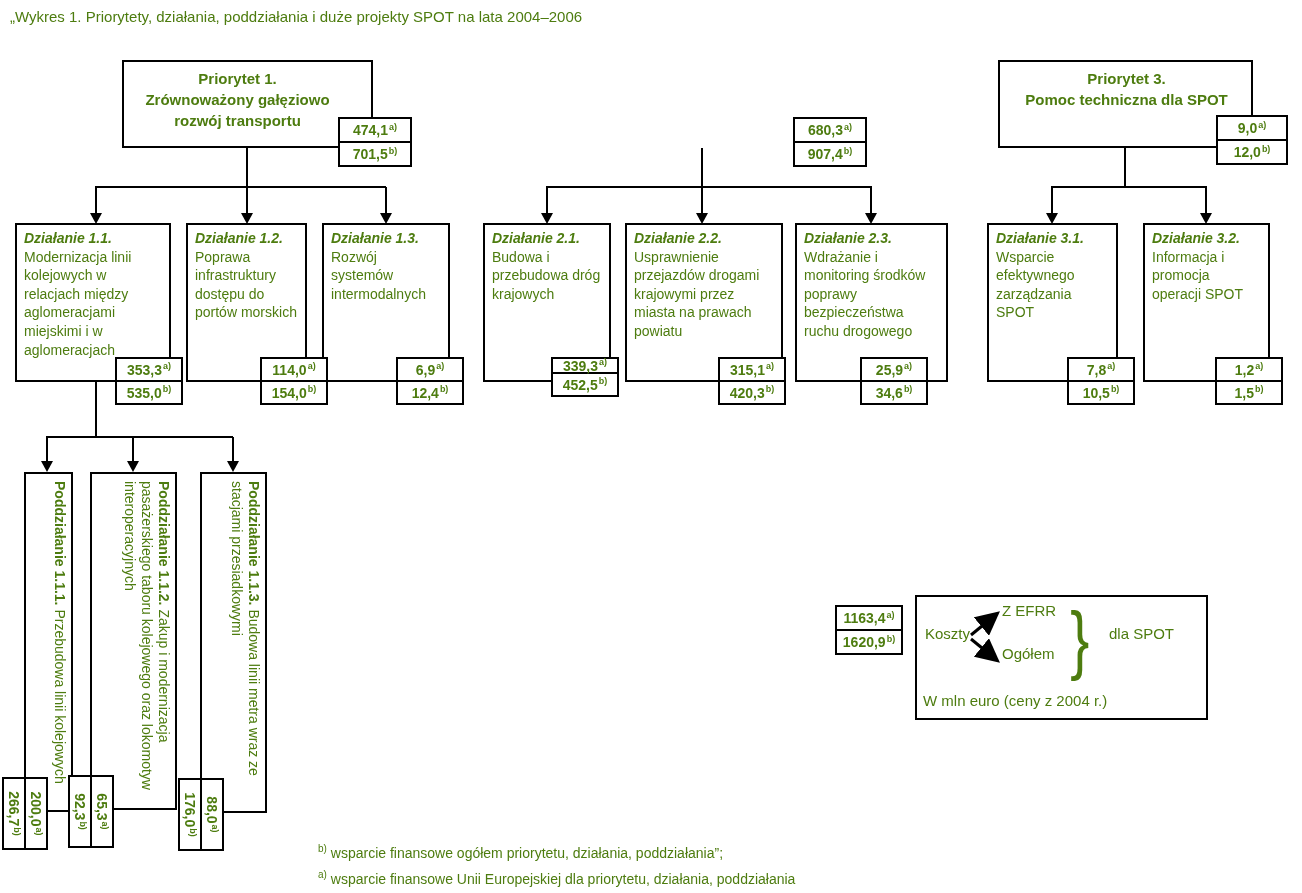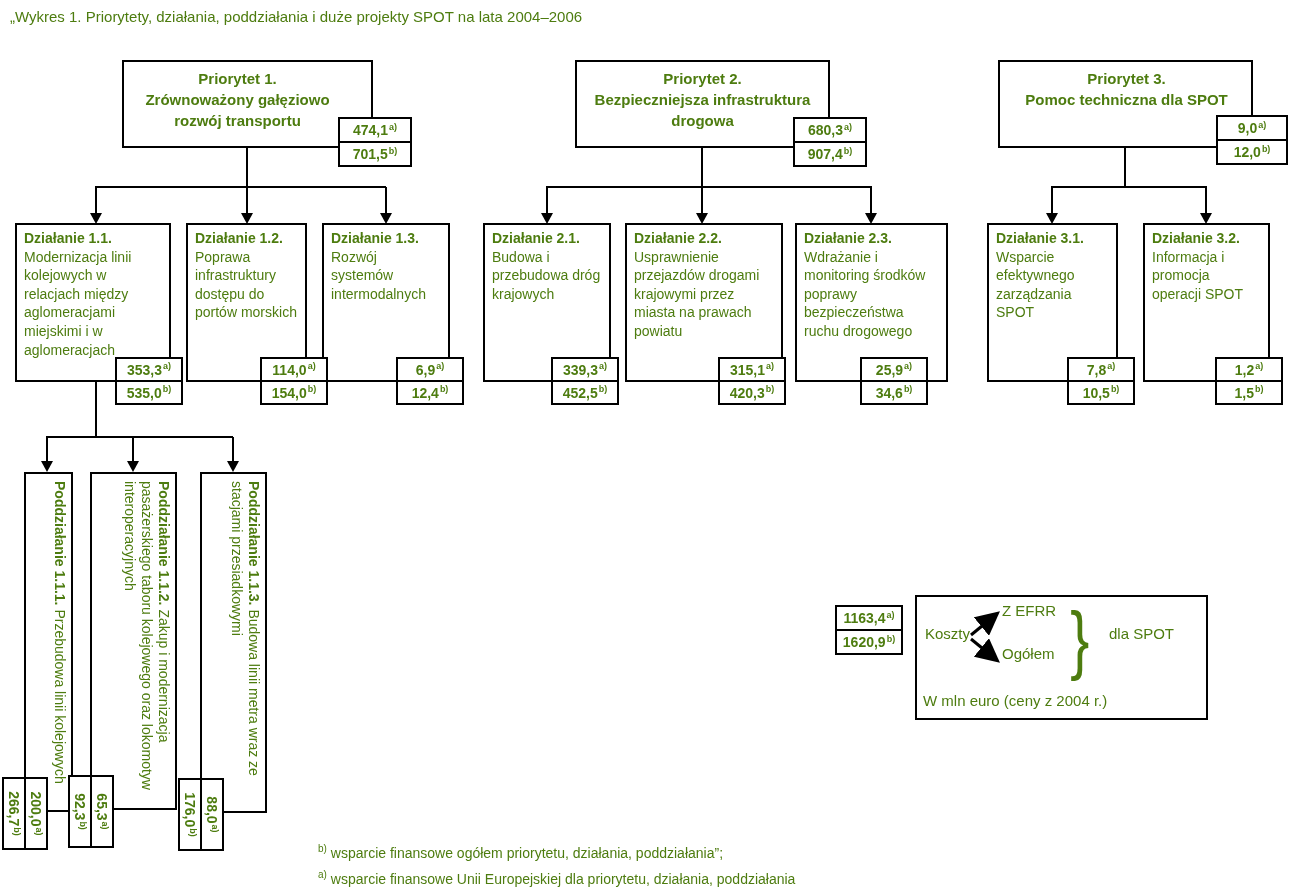--- a/index.html
+++ b/index.html
@@ -3,21 +3,21 @@
 <meta charset="utf-8">
 <style>
   html,body{margin:0;padding:0;background:#fff;}
   .canvas{position:relative;width:1302px;height:893px;background:#fff;overflow:hidden;
           font-family:"Liberation Sans",sans-serif;color:#4d7c0f;}
   .title{position:absolute;left:10px;top:8px;font-size:15px;}
   svg.overlay{position:absolute;left:0;top:0;z-index:1;}
   .box{position:absolute;background:#fff;border:2px solid #000;box-sizing:border-box;z-index:2;}
   .pri-box{text-align:center;font-weight:bold;font-size:15px;line-height:1.4;padding-top:6px;}
   .act-box{font-size:14px;line-height:1.33;padding:4px 7px;}
-  .act-box b{font-size:14px;}
+  .act-box b{font-size:14px;font-style:italic;}
   .vals{position:absolute;z-index:3;}
   .val-row{background:#fff;border:2px solid #000;box-sizing:border-box;text-align:center;
            font-weight:bold;font-size:14px;display:flex;align-items:center;justify-content:center;}
   .val-row + .val-row{margin-top:-2px;}
   .val-row sup{font-size:9px;line-height:1;margin-left:1px;transform:translateY(-3px);}
   .sub-wrap{position:absolute;z-index:2;}
   .rot{position:absolute;left:0;top:0;transform-origin:0 0;transform:rotate(90deg) translateY(-100%);}
   .sub-box{font-size:14px;line-height:1.2;padding:3px 7px;}
   .legend-box{z-index:2;font-size:15px;}
   .legend-box .lg{position:absolute;white-space:nowrap;}
@@ -81,24 +81,20 @@
     <div class="val-row" style="height:26px">
         <span>474,1</span>
         <sup>a)</sup>
       </div>
     <div class="val-row" style="height:26px">
         <span>701,5</span>
         <sup>b)</sup>
       </div>
   </div>
 
-  <div class="box pri-box" style="left:575px;top:60px;width:255px;height:88px;padding-left:8px;padding-right:8px">
-    <div>Priorytet 2.</div>
-    <div>Bezpieczniejsza infrastruktura drogowa</div>
-  </div>
   <div class="vals" style="left:793px;top:117px;width:74px">
     <div class="val-row" style="height:26px">
         <span>680,3</span>
         <sup>a)</sup>
       </div>
     <div class="val-row" style="height:26px">
         <span>907,4</span>
         <sup>b)</sup>
       </div>
   </div>
@@ -157,21 +153,21 @@
     <div class="val-row" style="height:25px">
         <span>12,4</span>
         <sup>b)</sup>
       </div>
   </div>
 
   <div class="box act-box" style="left:483px;top:223px;width:128px;height:159px">
     <b>Działanie 2.1.</b> <span>Budowa i przebudowa dróg krajowych</span>
   </div>
   <div class="vals" style="left:551px;top:357px;width:68px">
-    <div class="val-row" style="height:25px">
+    <div class="val-row" style="height:17px">
         <span>339,3</span>
         <sup>a)</sup>
       </div>
     <div class="val-row" style="height:25px">
         <span>452,5</span>
         <sup>b)</sup>
       </div>
   </div>
 
   <div class="box act-box" style="left:625px;top:223px;width:158px;height:159px">

